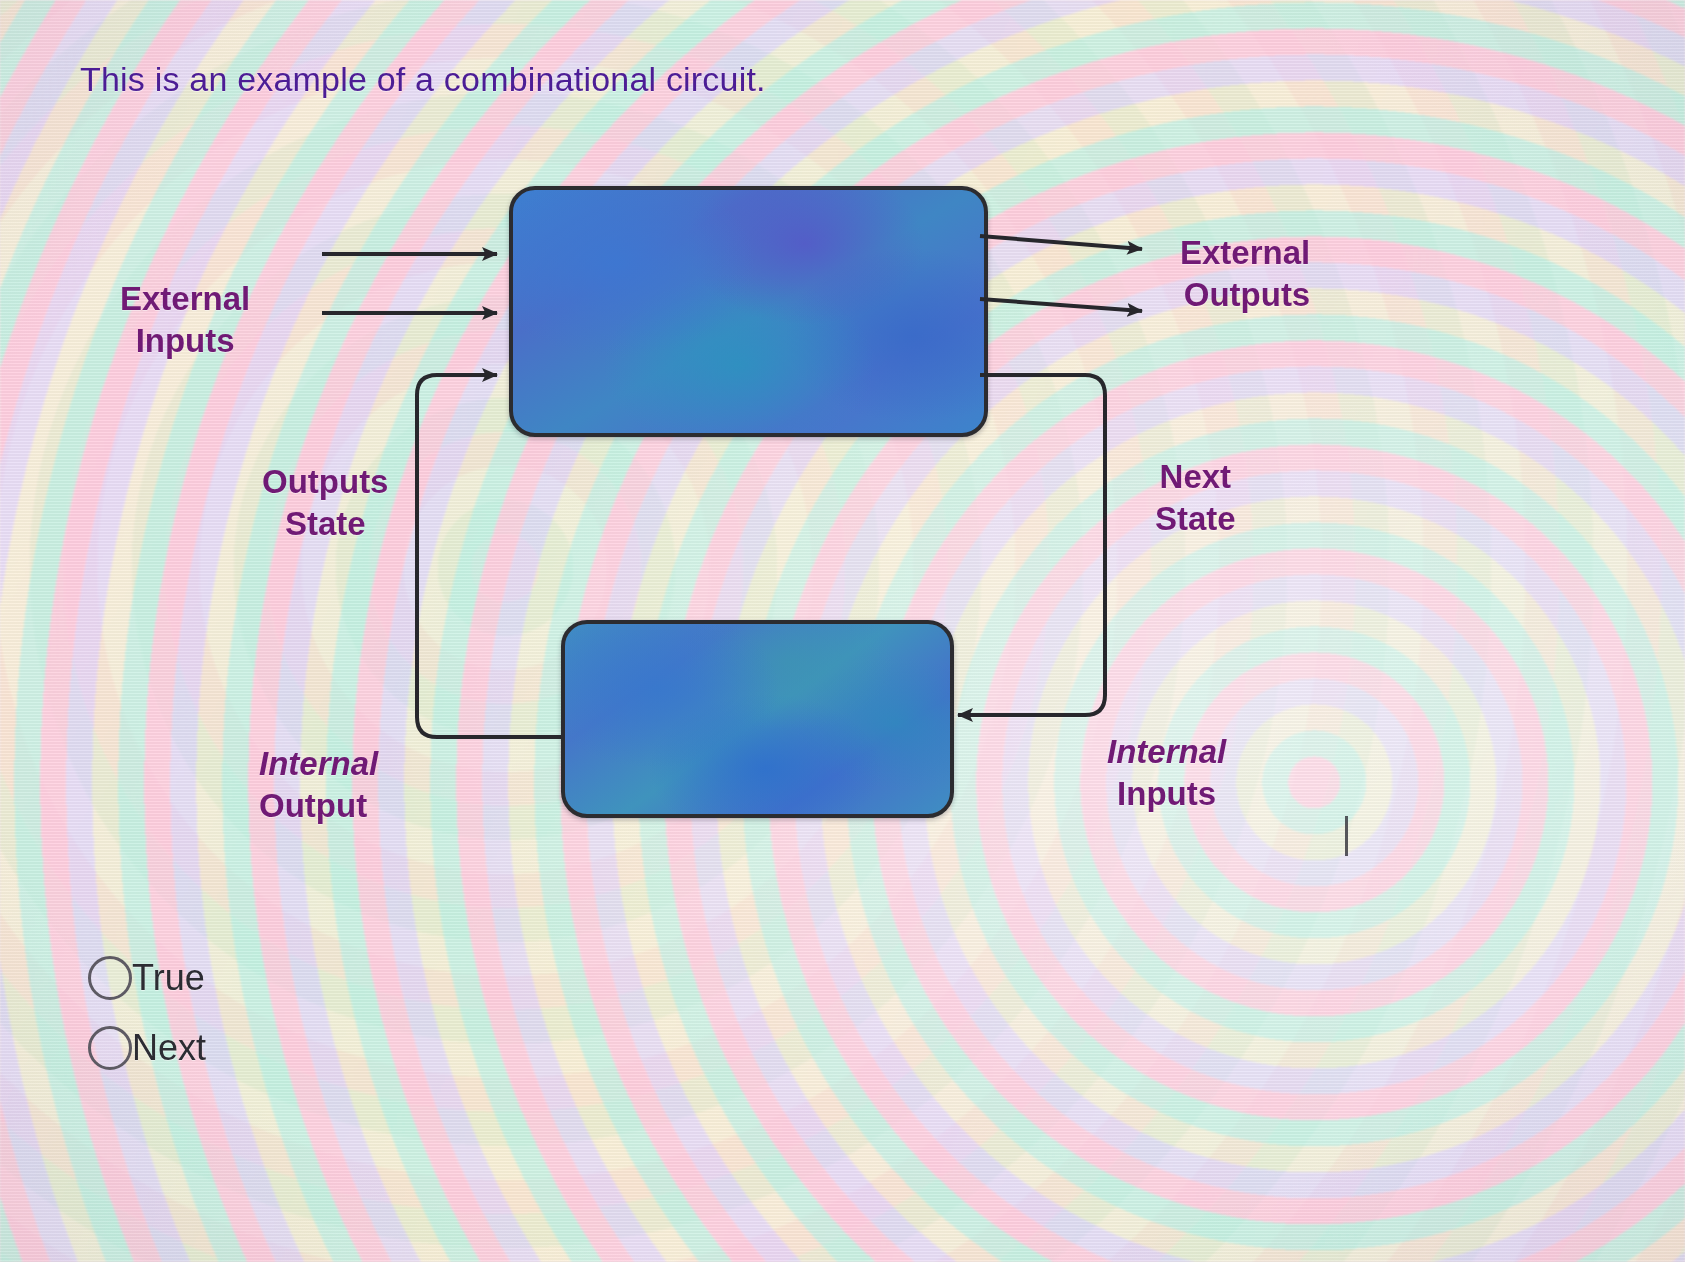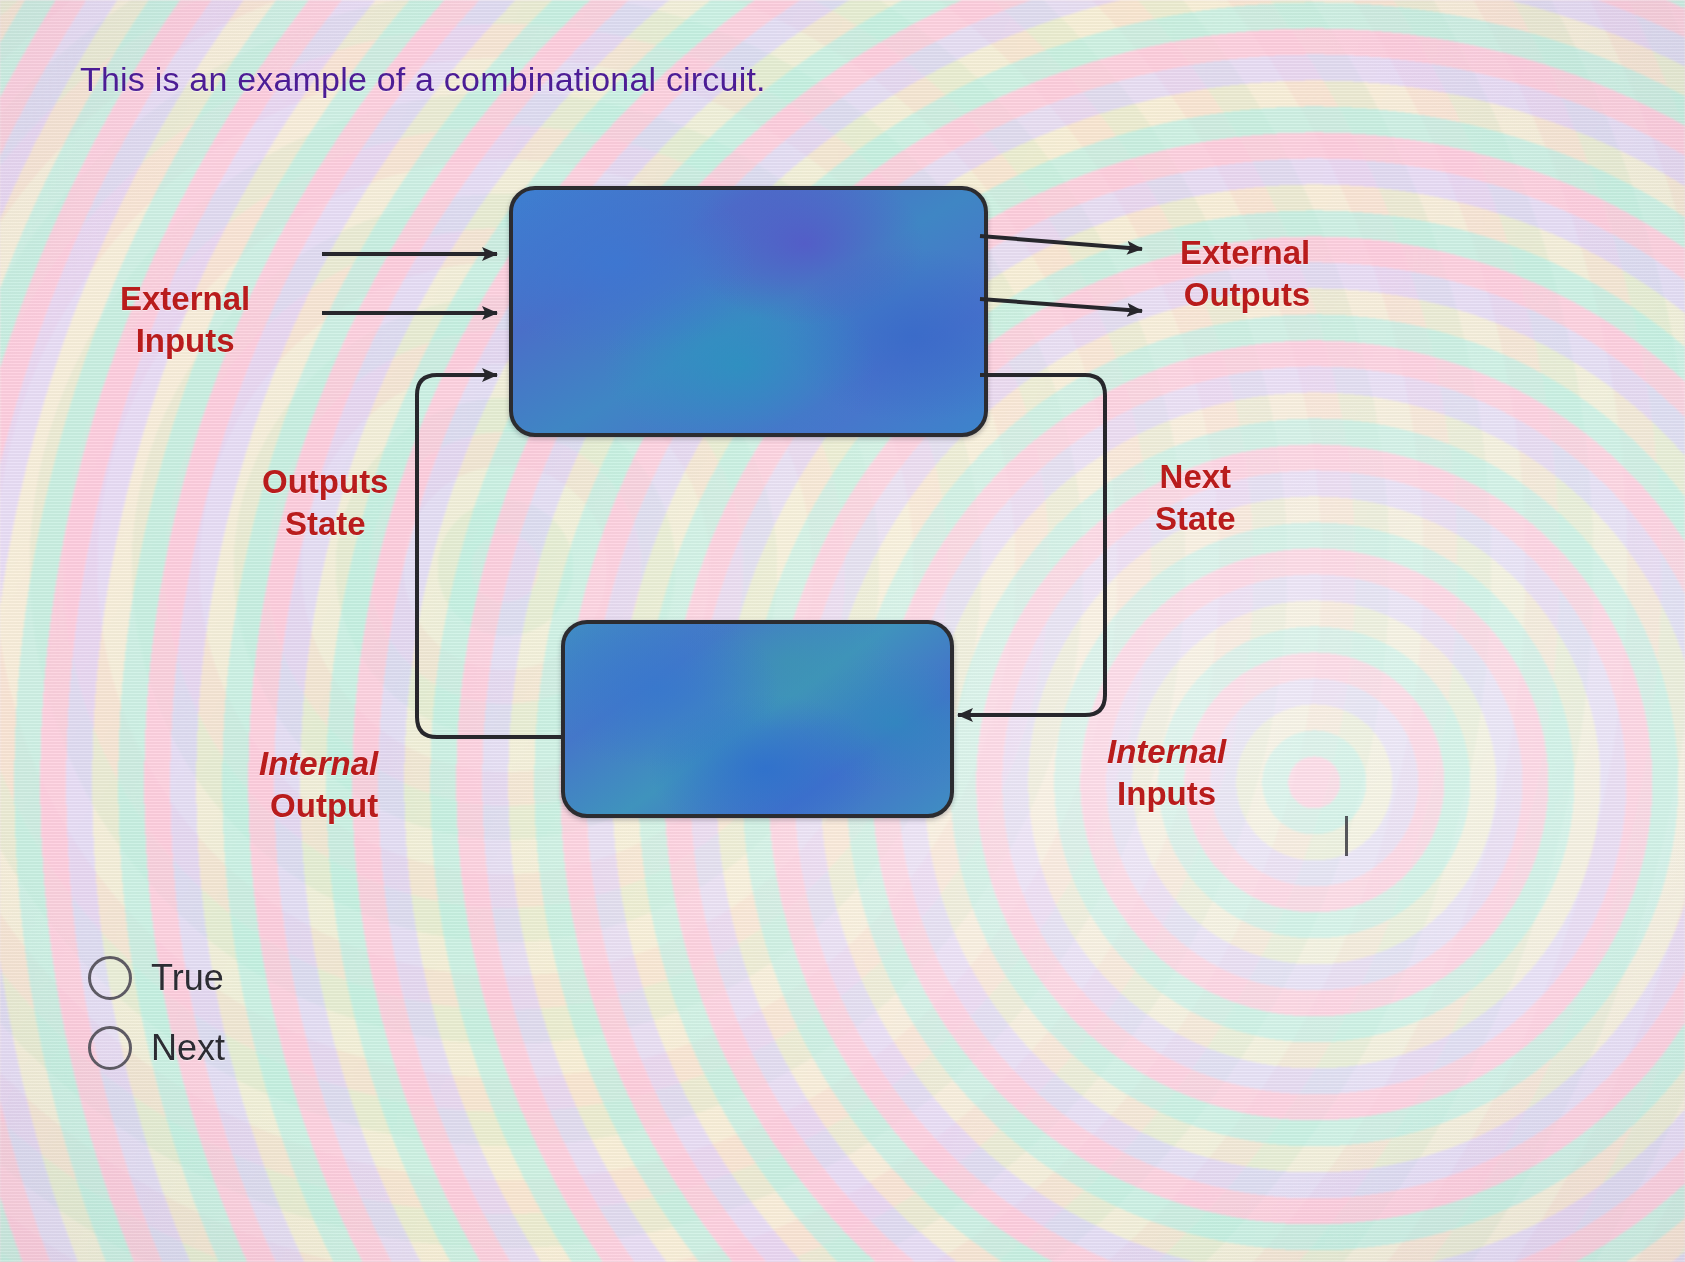--- a/index.html
+++ b/index.html
@@ -118,21 +118,21 @@
     overflow: visible;
     pointer-events: none;
   }
 
   
   .diagram-label {
     position: absolute;
     font-weight: bold;
     font-size: 33px;
     line-height: 1.28;
-    color: #b91c1c;
+    color: #701a75;
     text-shadow: 0 1px 1px rgba(255,255,255,0.5);
     white-space: nowrap;
   }
   .diagram-label.italic { font-style: italic; }
   .diagram-label .upright { font-style: normal; display: block; }
 
   #label-external-inputs { left: 120px; top: 278px; text-align: center; }
   #label-external-outputs { left: 1180px; top: 232px; text-align: center; }
   #label-current-state { left: 262px; top: 461px; text-align: center; }
   #label-next-state { left: 1155px; top: 456px; text-align: center; }
@@ -165,21 +165,20 @@
   .radio-circle {
     width: 44px;
     height: 44px;
     border: 3px solid #5d5a63;
     border-radius: 50%;
     background: rgba(255,255,255,0.10);
     box-sizing: border-box;
     flex: 0 0 auto;
   }
   .answer-label {
-    margin-left: 19px;
     font-size: 36px;
     color: #2c2c33;
     text-shadow: 0 1px 1px rgba(255,255,255,0.5);
   }
 </style>
 </head>
 <body>
 
 <div id="bg-layer"></div>
 <div id="bg-sheen"></div>
@@ -234,21 +233,21 @@
     <span style="display:block;text-align:center;">State</span>
   </div>
 
   <div class="diagram-label" id="label-next-state">
     <span>Next</span><br>
     <span style="display:block;text-align:center;">State</span>
   </div>
 
   <div class="diagram-label italic" id="label-internal-output">
     <span>Internal</span>
-    <span class="upright" style="text-align:right;">Output</span>
+    <span class="upright" style="text-align:left;">Output</span>
   </div>
 
   <div class="diagram-label italic" id="label-internal-inputs">
     <span>Internal</span>
     <span class="upright" style="text-align:center;">Inputs</span>
   </div>
 
   <div id="text-caret"></div>
 
   <div id="answer-options">

